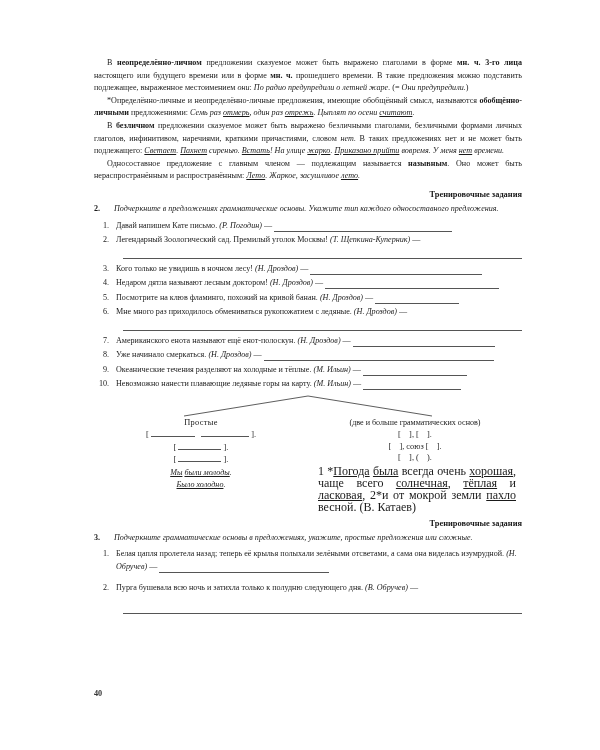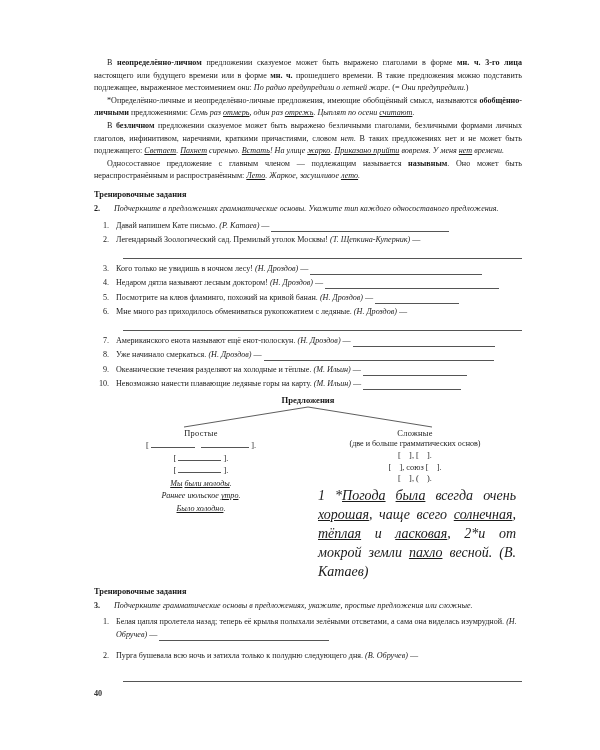--- a/index.html
+++ b/index.html
@@ -27,21 +27,21 @@
     font-size: 8.1px;
     line-height: 12.6px;
     text-align: justify;
     text-indent: 13px;
   }
   b, .b { font-weight: bold; }
   i, .i { font-style: italic; }
   .u { text-decoration: underline; }
 
   .center-head {
-    text-align: left;
+    text-align: right;
     font-weight: bold;
     font-size: 8.4px;
     margin: 7px 0 4px 0;
     text-indent: 0;
   }
 
   
   .ex {
     display: flex;
     font-size: 8.1px;
@@ -114,23 +114,22 @@
     white-space: pre;
   }
   .scheme .ln { border-bottom: 0.8px solid #555; display: inline-block; height: 8px; }
   .examples {
     font-style: italic;
     font-size: 8.1px;
     line-height: 11.5px;
     margin-top: 1px;
   }
   .right-para {
-    font-style: italic;
-    font-size: 14px;
-    line-height: 19px;
+    font-size: 12px;
+    line-height: 12px;
     text-align: justify;
     margin-top: 1px;
     padding: 0 6px 0 10px;
   }
 
   .pagenum {
     position: absolute;
     left: 74px;
     bottom: 38px;
     font-size: 8.2px;
@@ -173,21 +172,21 @@
     <div class="ex-num">2.</div>
     <div class="ex-body">Подчеркните в предложениях грамматические основы. Укажите тип каждого односоставного предложения.</div>
   </div>
 
   <div class="items">
 
     <div class="item">
       <div class="item-num">1.</div>
       <div class="item-text">
         <span>Давай напишем Кате письмо.</span>
-        <i>(Р. Катаев)</i>
+        <i>(Р. Погодин)</i>
         <span>—</span>
         <span class="blank" style="width:178px"></span>
       </div>
     </div>
 
     <div class="item">
       <div class="item-num">2.</div>
       <div class="item-text">
         <span>Легендарный Зоологический сад. Премилый уголок Москвы!</span>
         <i>(Т. Щепкина-Куперник)</i>
@@ -272,41 +271,38 @@
         <span>Невозможно нанести плавающие ледяные горы на карту.</span>
         <i>(М. Ильин)</i>
         <span>—</span>
         <span class="blank" style="width:98px"></span>
       </div>
     </div>
 
   </div>
 
   <div class="diagram">
-    <div class="diagram-title">Предложения</div>
 
     <svg class="branch-svg" width="372" height="22" viewBox="0 0 372 22">
       <line x1="186" y1="1" x2="62" y2="21" stroke="#333" stroke-width="0.8"></line>
       <line x1="186" y1="1" x2="310" y2="21" stroke="#333" stroke-width="0.8"></line>
     </svg>
 
     <div class="cols">
 
       <div class="col">
         <div class="col-head">Простые</div>
         <div class="scheme">[&nbsp;<span class="ln" style="width:44px"></span>&nbsp;&nbsp;&nbsp;<span class="ln" style="width:48px"></span>&nbsp;].</div>
         <div class="scheme">[&nbsp;<span class="ln" style="width:43px"></span>&nbsp;].</div>
         <div class="scheme">[&nbsp;<span class="ln" style="width:43px"></span>&nbsp;].</div>
         <div class="examples"><span class="u">Мы</span> <span class="u">были молоды</span>.</div>
-        <div class="examples">Раннее июльское <span class="u">утро</span>.</div>
         <div class="examples"><span class="u">Было холодно</span>.</div>
       </div>
 
       <div class="col">
-        <div class="col-head">Сложные</div>
         <div class="col-sub">(две и больше грамматических основ)</div>
         <div class="scheme">[    ], [    ].</div>
         <div class="scheme">[    ], союз [    ].</div>
         <div class="scheme">[    ], (    ).</div>
         <div class="right-para">1 *<span class="u">Погода</span> <span class="u">была</span> всегда очень <span class="u">хорошая</span>, чаще всего <span class="u">солнечная</span>, <span class="u">тёплая</span> и <span class="u">ласковая</span>, 2*и от мокрой земли <span class="u">пахло</span> весной. (В. Катаев)</div>
       </div>
 
     </div>
   </div>
 

